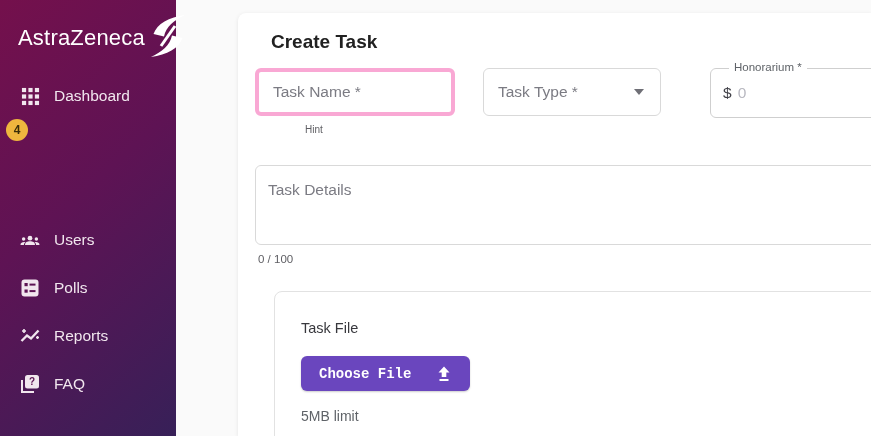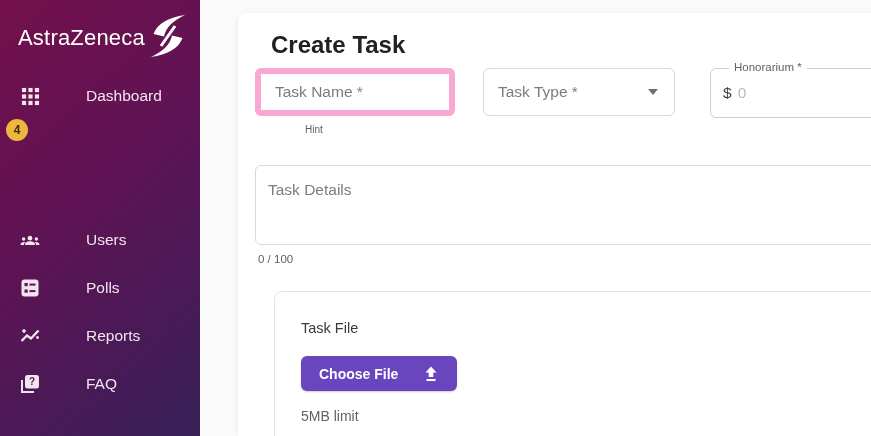--- a/index.html
+++ b/index.html
@@ -1,56 +1,56 @@
 <!DOCTYPE html>
 <html><head>
 <meta charset="utf-8">
 <style>
   * { margin:0; padding:0; box-sizing:border-box; }
   html,body { width:871px; height:436px; overflow:hidden; font-family:"Liberation Sans", sans-serif; }
   .viewport { position:relative; width:871px; height:436px; background:#fafafa; overflow:hidden; }
 
   
   .sidebar {
-    position:absolute; left:0; top:0; width:200px; height:436px;
+    position:absolute; left:0; top:0; width:176px; height:436px;
     background:linear-gradient(138deg, #74104c 0%, #5e1354 45%, #372058 100%);
   }
   .logo-row { position:absolute; left:18px; top:18px; display:flex; align-items:center; }
   .logo-text { color:#ffffff; font-size:22px; font-weight:400; letter-spacing:.2px; }
   .logo-mark { width:42px; height:44px; margin-left:2px; margin-top:-4px; }
 
-  .nav-item { position:absolute; left:20px; width:170px; height:26px; display:flex; align-items:center; cursor:pointer;gap:32px; }
+  .nav-item { position:absolute; left:20px; width:170px; height:26px; display:flex; align-items:center; cursor:pointer; }
   .nav-icon { width:20px; height:20px; flex:0 0 20px; display:flex; align-items:center; justify-content:center; }
   .nav-label { color:#f1e6ee; font-size:15.5px; margin-left:14px; white-space:nowrap; }
 
   .badge {
     position:absolute; left:6px; top:119px; width:22px; height:22px; border-radius:50%;
     background:#efb63e; color:#3a2d09; font-size:12px; font-weight:700;
     display:flex; align-items:center; justify-content:center; z-index:3;
   }
 
   
   .card {
     position:absolute; left:238px; top:13px; right:0; bottom:0;
     background:#ffffff; border-radius:8px 0 0 0;
     box-shadow:0 1px 4px rgba(0,0,0,.09);
     overflow:hidden;
   }
-  .page-title { position:absolute; left:33px; top:18px; font-size:24px; font-weight:700; color:#212121; }
+  .page-title { position:absolute; left:33px; top:18px; font-size:19px; font-weight:700; color:#212121; }
 
   .text-input {
-    position:absolute; height:48px; border:6px solid #f9a8d4; border-radius:6px;
+    position:absolute; height:48px; border:4px solid #f9a8d4; border-radius:6px;
     background:#fff; font-family:"Liberation Sans", sans-serif; font-size:15.5px; color:#3f3f46;
     padding:0 14px; outline:none;
   }
   .text-input::placeholder { color:#7b7b83; opacity:1; }
   .input-task-name { left:17px; top:55px; width:200px; }
 
   .select-field {
-    position:absolute; left:245px; top:55px; width:192px; height:48px;
+    position:absolute; left:245px; top:55px; width:178px; height:48px;
     border:1px solid #d9d9d9; border-radius:6px; background:#fff;
     display:flex; align-items:center; padding:0 14px; cursor:pointer;
   }
   .select-placeholder { color:#7b7b83; font-size:15.5px; flex:1; }
   .caret { width:0; height:0; border-left:5px solid transparent; border-right:5px solid transparent; border-top:6px solid #6f6f76; margin-right:2px; }
 
   .outlined-field {
     position:absolute; left:472px; top:55px; width:260px; height:50px;
     border:1px solid #cfcfcf; border-radius:6px; background:#fff;
     display:flex; align-items:center; padding:0 12px;
@@ -76,21 +76,21 @@
 
   .file-card {
     position:absolute; left:36px; top:278px; right:-20px; bottom:-20px;
     background:#fff; border:1px solid #e2e2e2; border-radius:8px;
   }
   .file-card-title { position:absolute; left:26px; top:28px; font-size:14.5px; color:#38383d; }
   .choose-file-btn {
     position:absolute; left:26px; top:64px; height:35px;
     display:inline-flex; align-items:center; gap:25px; padding:0 18px;
     background:#6a46be; color:#ffffff; border:none; border-radius:6px;
-    font-family:Liberation Sans, sans-serif; font-size:14px; font-weight:700; cursor:pointer;
+    font-family:Liberation Mono, monospace; font-size:14px; font-weight:700; cursor:pointer;
     box-shadow:0 1px 2px rgba(0,0,0,.2);
   }
   .file-limit { position:absolute; left:26px; top:116px; font-size:14px; color:#5f6368; }
 
   svg { display:block; }
 </style>
 </head>
 <body>
 
 <div class="viewport">

